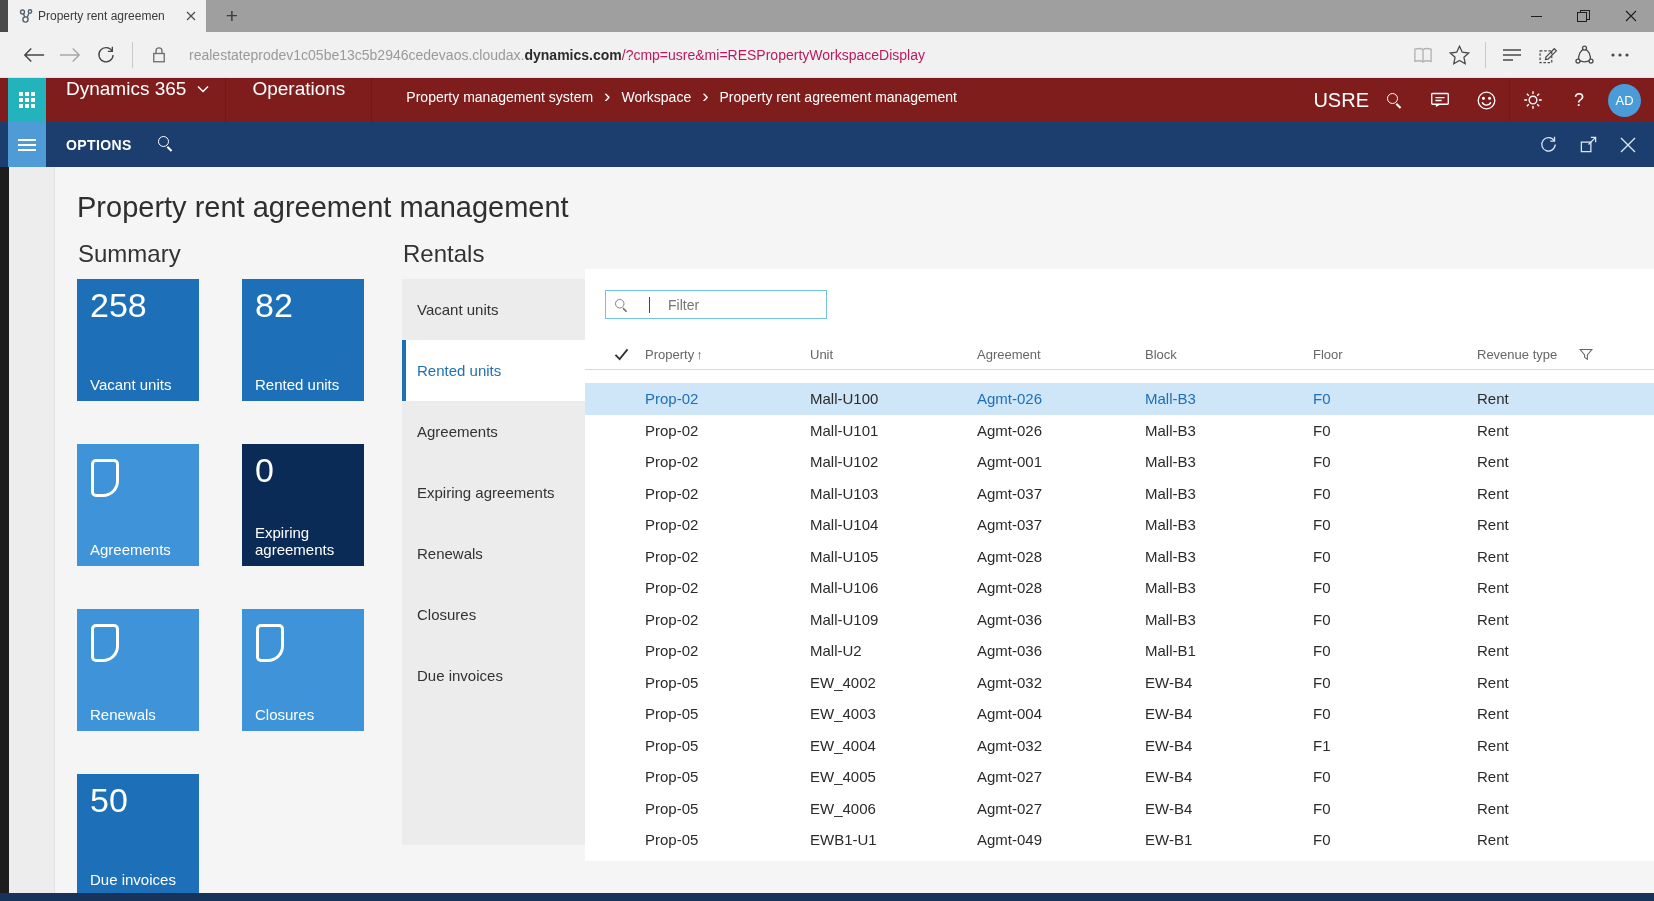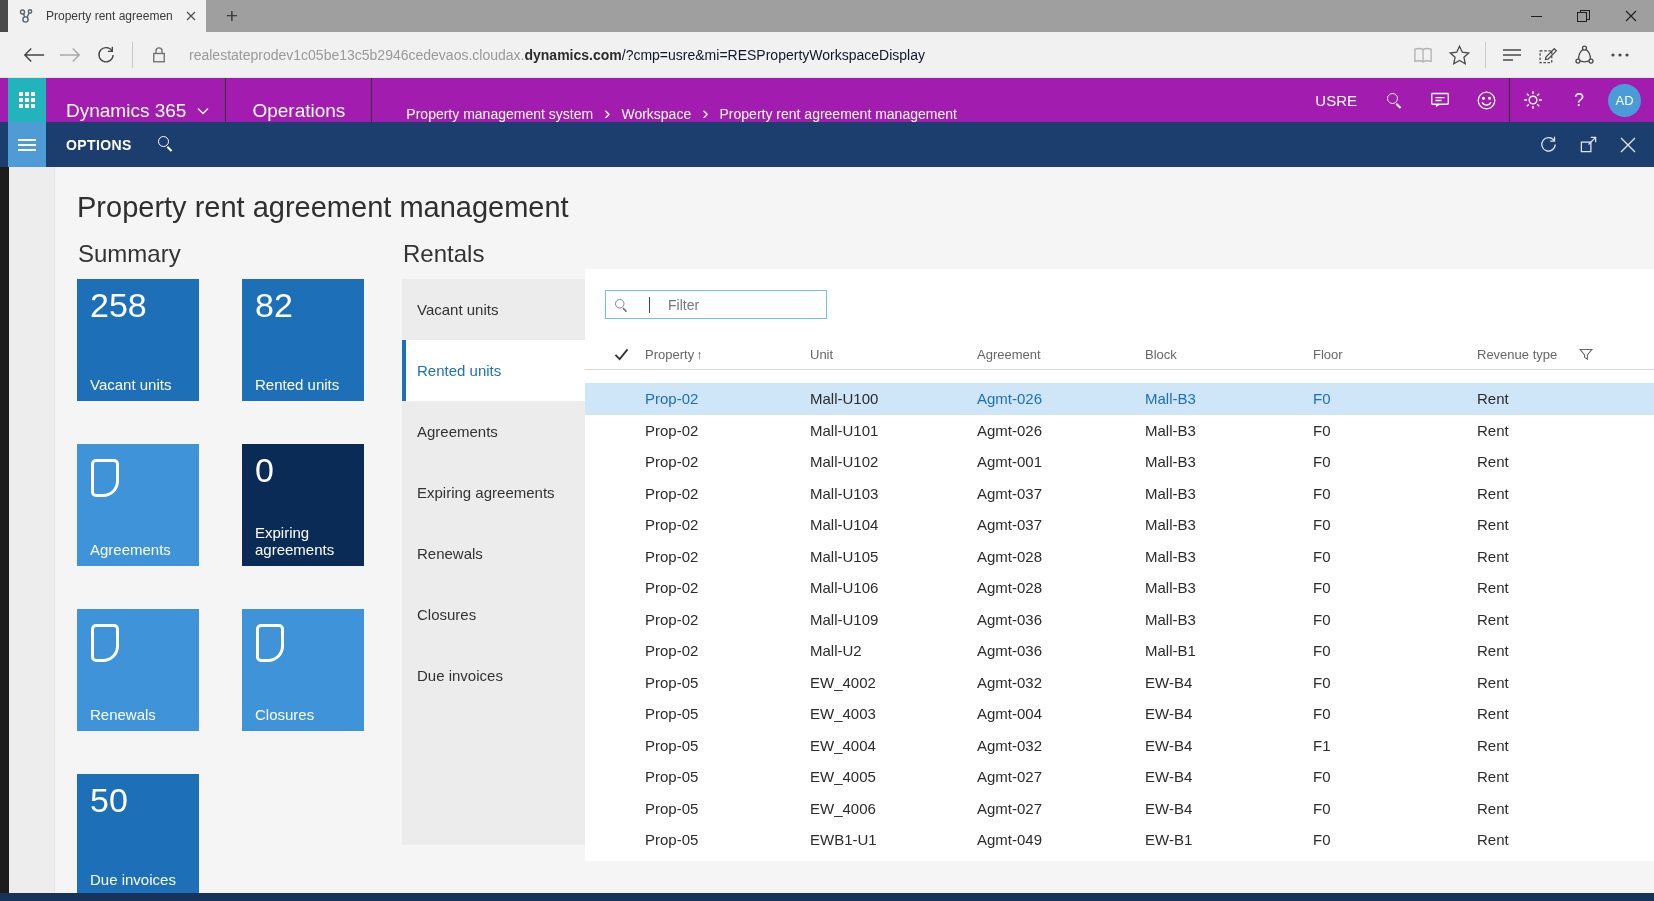--- a/index.html
+++ b/index.html
@@ -2,54 +2,54 @@
 <html style="--accent-blue: #1d70b7; --tile-medium: #1d70b7; --tile-light: #3f93d8; --tile-dark: #0b2b57; --appbar-navy: #1c3e6e; --hamburger-blue: #4f9bd5; --waffle-teal: #22b3bd; --avatar-blue: #4a9cd9; --selected-row: #cfe6f8; --filter-border: #70c3e4;"><head>
 <meta charset="utf-8">
 <style>
   * { box-sizing: border-box; }
   body { margin:0; background:#3a3a3a; font-family:"Liberation Sans", sans-serif; }
   .screen { position:relative; width:1654px; height:901px; background:#f5f5f5; overflow:hidden; }
 
   
   .tabbar { position:absolute; left:0; top:0; width:100%; height:32px; background:#9f9f9f; display:flex; align-items:stretch; }
   .tab-left-sliver { width:8px; background:#4a4a4a; }
-  .tab { width:198px; background:#f1f1f1; display:flex; align-items:center; gap:12px; padding:0 10px; font-size:12px; color:#3b3b3b; cursor:pointer; }
+  .tab { width:198px; background:#f1f1f1; display:flex; align-items:center; gap:4px; padding:0 10px; font-size:12px; color:#3b3b3b; cursor:pointer; }
   .tab-title { flex:1; white-space:nowrap; overflow:hidden; }
   .tab-close, .newtab { display:flex; align-items:center; justify-content:center; cursor:pointer; }
   .newtab { width:52px; font-size:21px; font-weight:300; color:#3d3d3d; }
   .win-controls { margin-left:auto; display:flex; }
   .winbtn { width:47px; display:flex; align-items:center; justify-content:center; cursor:pointer; }
   .glyph-min { width:11px; height:1px; border-bottom:1px solid #1f1f1f; }
   .glyph-restore { position:relative; width:13px; height:12px; }
   .glyph-restore::before { content:""; position:absolute; right:0; top:0; width:8px; height:8px; border:1px solid #1f1f1f; }
   .glyph-restore::after  { content:""; position:absolute; left:0; bottom:0; width:8px; height:8px; border:1px solid #1f1f1f; background:#9f9f9f; }
 
   
   .addressbar { position:absolute; left:0; top:32px; width:100%; height:46px; background:#f1f1f1; border-bottom:1px solid #e2e2e2; display:flex; align-items:center; padding:0 16px; }
   .nav-icon { width:36px; height:36px; display:flex; align-items:center; justify-content:center; cursor:pointer; }
   .divider-v { width:1px; height:26px; background:#c9c9c9; margin:0 8px; }
   .url { flex:1; margin-left:12px; font-size:14px; color:#9a9a9a; white-space:nowrap; overflow:hidden; cursor:text; }
   .url .domain { color:#2b2b2b; font-weight:bold; }
-  .url .path { color:#0f172a;text-align:right; }
+  .url .path { color:#be185d;text-align:right; }
   .addr-actions { display:flex; align-items:center; }
 
   
-  .d365bar { position:absolute; left:0; top:78px; width:100%; height:44px; background:#a21caf; color:#fff; display:flex; align-items:flex-end; }
+  .d365bar { position:absolute; left:0; top:78px; width:100%; height:44px; background:#7f1d1d; color:#fff; display:flex; align-items:flex-start; }
   .waffle { width:38px; height:44px; margin-left:8px; background:var(--waffle-teal,#22b3bd); display:grid; place-items:center; cursor:pointer; }
   .waffle-grid { display:grid; grid-template-columns:repeat(3,4px); grid-gap:2px; }
   .waffle-grid span { width:4px; height:4px; background:#fff; }
   .product { display:flex; align-items:center; gap:11px; font-size:19px; font-weight:300; margin:0 16px 0 20px; cursor:pointer; }
   .bar-div { width:1px; height:44px; background:#333; }
   .module { font-size:19px; font-weight:300; padding:0 26px; cursor:pointer; }
   .breadcrumb { display:flex; align-items:center; gap:11px; font-size:14px; margin-left:34px; }
   .crumb-wrap { display:flex; align-items:center; gap:11px;margin-top:11px; }
   .crumb-label { cursor:pointer; }
   .crumb-sep { font-size:19px; line-height:1; margin-top:-3px; color:#fff; }
   .d365-right { margin-left:auto; display:flex; align-items:center; }
-  .company { font-size:15px; margin-right:14px; cursor:pointer; }
+  .company { font-size:20px; margin-right:2px; cursor:pointer; }
   .top-icon { width:46px; height:44px; display:grid; place-items:center; cursor:pointer; }
   .help-label { font-size:18px; }
   .avatar { width:33px; height:33px; border-radius:50%; background:var(--avatar-blue,#4a9cd9); display:grid; place-items:center; font-size:13px; margin:0 13px 0 6px; cursor:pointer; }
 
   
   .optionsbar { position:absolute; left:0; top:122px; width:100%; height:45px; background:var(--appbar-navy,#1c3e6e); color:#fff; display:flex; align-items:center; }
   .hamburger { width:38px; height:45px; margin-left:8px; background:var(--hamburger-blue,#4f9bd5); display:grid; place-items:center; cursor:pointer; }
   .hamburger-lines span { display:block; width:18px; height:2px; background:#fff; margin:3px 0; }
   .options-label { font-size:14px; font-weight:700; letter-spacing:.4px; margin-left:20px; cursor:pointer; }
   .opt-search { margin-left:26px; cursor:pointer; }

